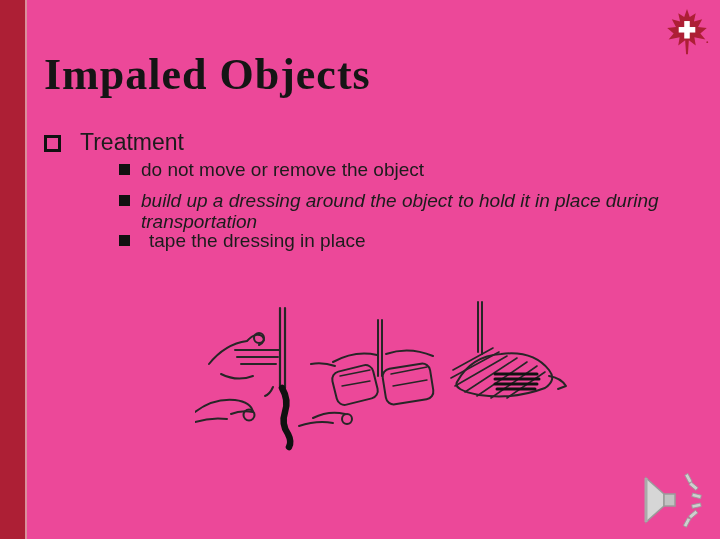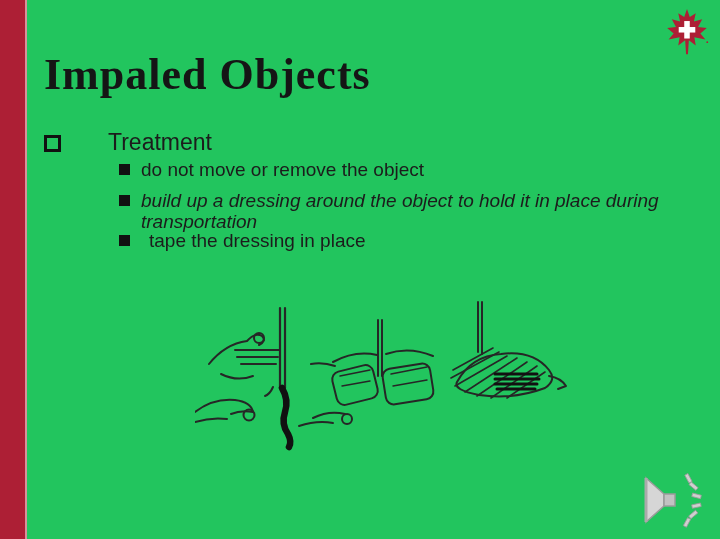--- a/index.html
+++ b/index.html
@@ -1,19 +1,19 @@
 <!DOCTYPE html>
 <html style="--accent_red: #AD1F35; --title_color: #151515; --body_color: #1c1c1c; --speaker_gray: #d6d6d6;"><head>
 <meta charset="utf-8">
 <style>
   html,body{margin:0;padding:0;background:#e8e8e8;}
   #slide{
     position:relative;
     width:720px;height:539px;
-    background:#22c55e;
+    background:#ec4899;
     overflow:hidden;
     font-family:"Liberation Sans", sans-serif;
     color:#111;
   }
   .red-bar{
     position:absolute;left:0;top:0;width:25px;height:539px;
     background:var(--accent_red,#AD1F35);
     border-right:2px solid #d98f9b;
   }
   .slide-title{
@@ -21,21 +21,21 @@
     font-family:"Liberation Serif", serif;
     font-weight:bold;
     font-size:44px;
     letter-spacing:1px;
     color:var(--title_color,#151515);
     line-height:1.05;
     white-space:nowrap;
   }
   .bullet-row{
     position:absolute;left:44px;
-    display:flex;align-items:flex-start;gap:28px;
+    display:flex;align-items:flex-start;
   }
   .hollow-square{
     width:11px;height:11px;
     border:3px solid #111;
     margin-top:6px;
     flex:0 0 auto;
   }
   .bullet-label{
     font-size:23px;
     margin-left:19px;

